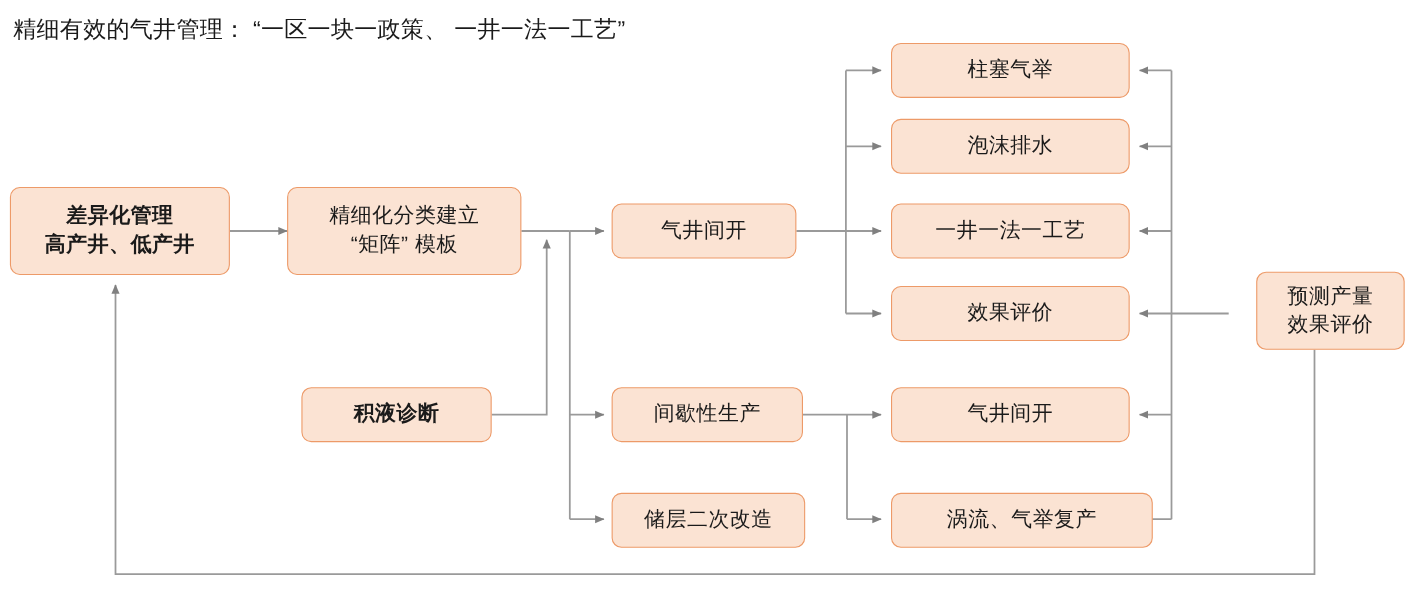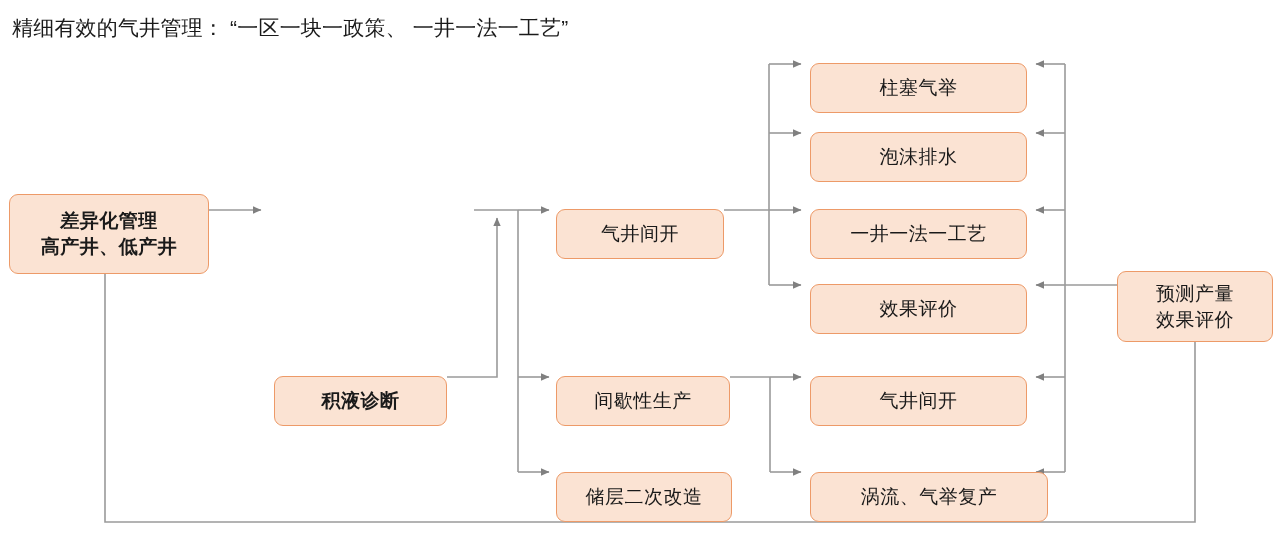--- a/index.html
+++ b/index.html
@@ -45,21 +45,20 @@
     display: flex;
     flex-direction: column;
     align-items: center;
     justify-content: center;
     color: #1a1a1a;
     font-size: 19px;
     line-height: 26px;
     text-align: center;
     white-space: nowrap;
     letter-spacing: 0.5px;
-    margin-top: 24px;
   }
   .node .line2 {
     display: block;
   }
 </style>
 </head>
 <body>
 
 <div id="canvas">
 
@@ -106,20 +105,24 @@
 
       <path d="M1195,318 L1195,522 L105,522 L105,259" marker-end="url(#arrow)"></path>
     </g>
   </svg>
 
   <div class="node" style="left:9px; top:170px; width:200px; height:80px;font-weight:bold;">
     <span>差异化管理</span>
     <span class="line2">高产井、低产井</span>
   </div>
 
+  <div class="node" style="left:261px; top:170px; width:213px; height:80px;">
+    <span>精细化分类建立</span>
+    <span class="line2">“矩阵” 模板</span>
+  </div>
 
   <div class="node" style="left:274px; top:352px; width:173px; height:50px;font-weight:bold;">
     <span>积液诊断</span>
   </div>
 
   <div class="node" style="left:556px; top:185px; width:168px; height:50px;">
     <span>气井间开</span>
   </div>
 
   <div class="node" style="left:556px; top:352px; width:174px; height:50px;">
@@ -147,18 +150,18 @@
   </div>
 
   <div class="node" style="left:810px; top:352px; width:217px; height:50px;text-align:right;">
     <span>气井间开</span>
   </div>
 
   <div class="node" style="left:810px; top:448px; width:238px; height:50px;justify-content:center;">
     <span>涡流、气举复产</span>
   </div>
 
-  <div class="node" style="left:1117px; top:247px; width:156px; height:71px;justify-content:center;">
+  <div class="node" style="left:1142px; top:247px; width:135px; height:71px;justify-content:center;">
     <span>预测产量</span>
     <span class="line2">效果评价</span>
   </div>
 
 </div>
 
 </body></html>

